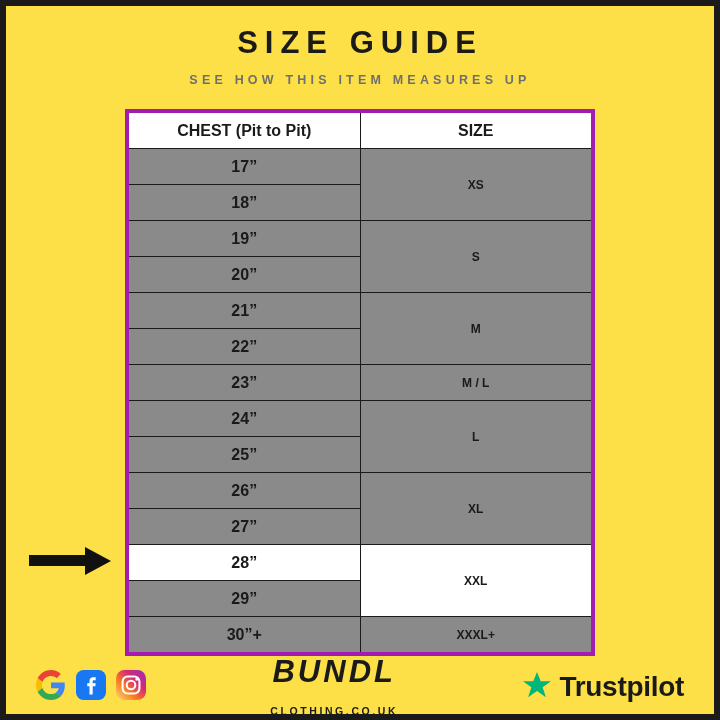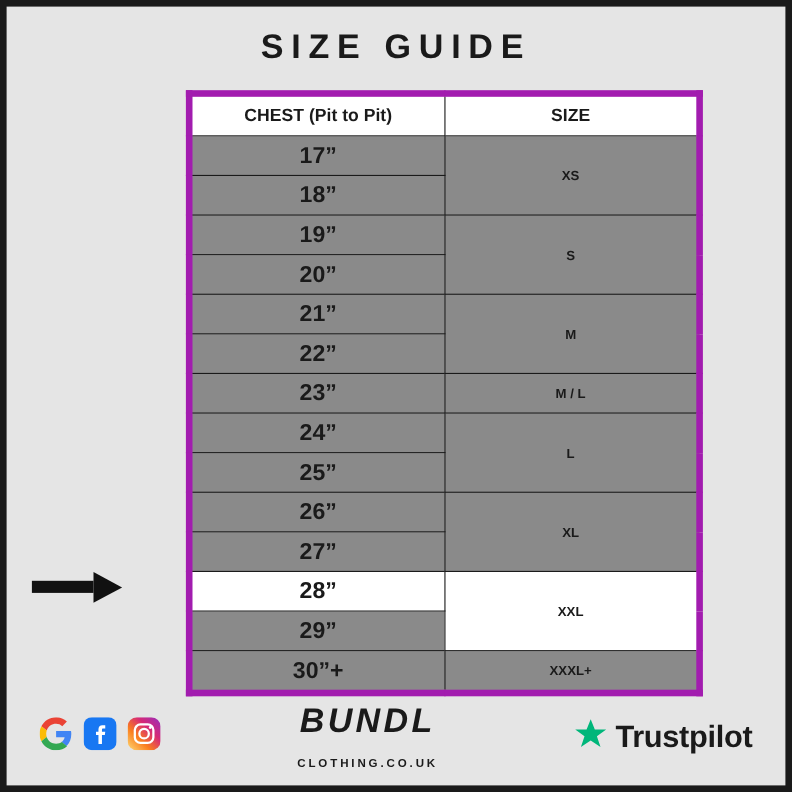--- a/index.html
+++ b/index.html
@@ -13,21 +13,21 @@
     font-family: "Liberation Sans", sans-serif;
     color: #1a1a1a;
     overflow: hidden;
   }
   .page {
     position: relative;
     width: 720px;
     height: 720px;
     box-sizing: border-box;
     border: 6px solid #1a1a1a;
-    background: #e5e5e5;
+    background: #fde047;
   }
   .inner {
     position: absolute;
     left: 0; top: 0; right: 0; bottom: 0;
     padding: 14px 24px 10px 24px;
     box-sizing: border-box;
     display: flex;
     flex-direction: column;
   }
   .title {
@@ -49,40 +49,39 @@
   }
   .table-wrap {
     margin: 22px auto 0 auto;
     width: 470px;
     position: relative;
   }
   table.size-table {
     border-collapse: collapse;
     width: 100%;
     table-layout: fixed;
-    border: 6px solid #a21caf;
-    margin-left: 44px;
+    border: 4px solid #a21caf;
   }
   table.size-table td {
     border: 1px solid #1a1a1a;
     text-align: center;
     vertical-align: middle;
     font-weight: bold;
     color: #1a1a1a;
     height: 35px;
     padding: 0;
   }
   td.header-cell {
     background: #ffffff;
     font-size: 16px;
     height: 38px;
   }
   td.meas {
     background: #8a8a8a;
-    font-size: 21px;
+    font-size: 16px;
     width: 42%;
   }
   td.meas.highlight {
     background: #ffffff;
   }
   td.size {
     background: #8a8a8a;
     font-size: 12px;
   }
   td.size.highlight {
@@ -152,20 +151,21 @@
     letter-spacing: -0.3px;
   }
 </style>
 </head>
 <body>
 
 <div class="page">
   <div class="inner">
 
     <div class="title">SIZE GUIDE</div>
+    <div class="subtitle">SEE HOW THIS ITEM MEASURES UP</div>
 
     <div class="table-wrap">
       <table class="size-table">
         <tbody>
           <tr>
             <td class="header-cell">CHEST (Pit to Pit)</td>
             <td class="header-cell">SIZE</td>
           </tr>
 
           <tr>

